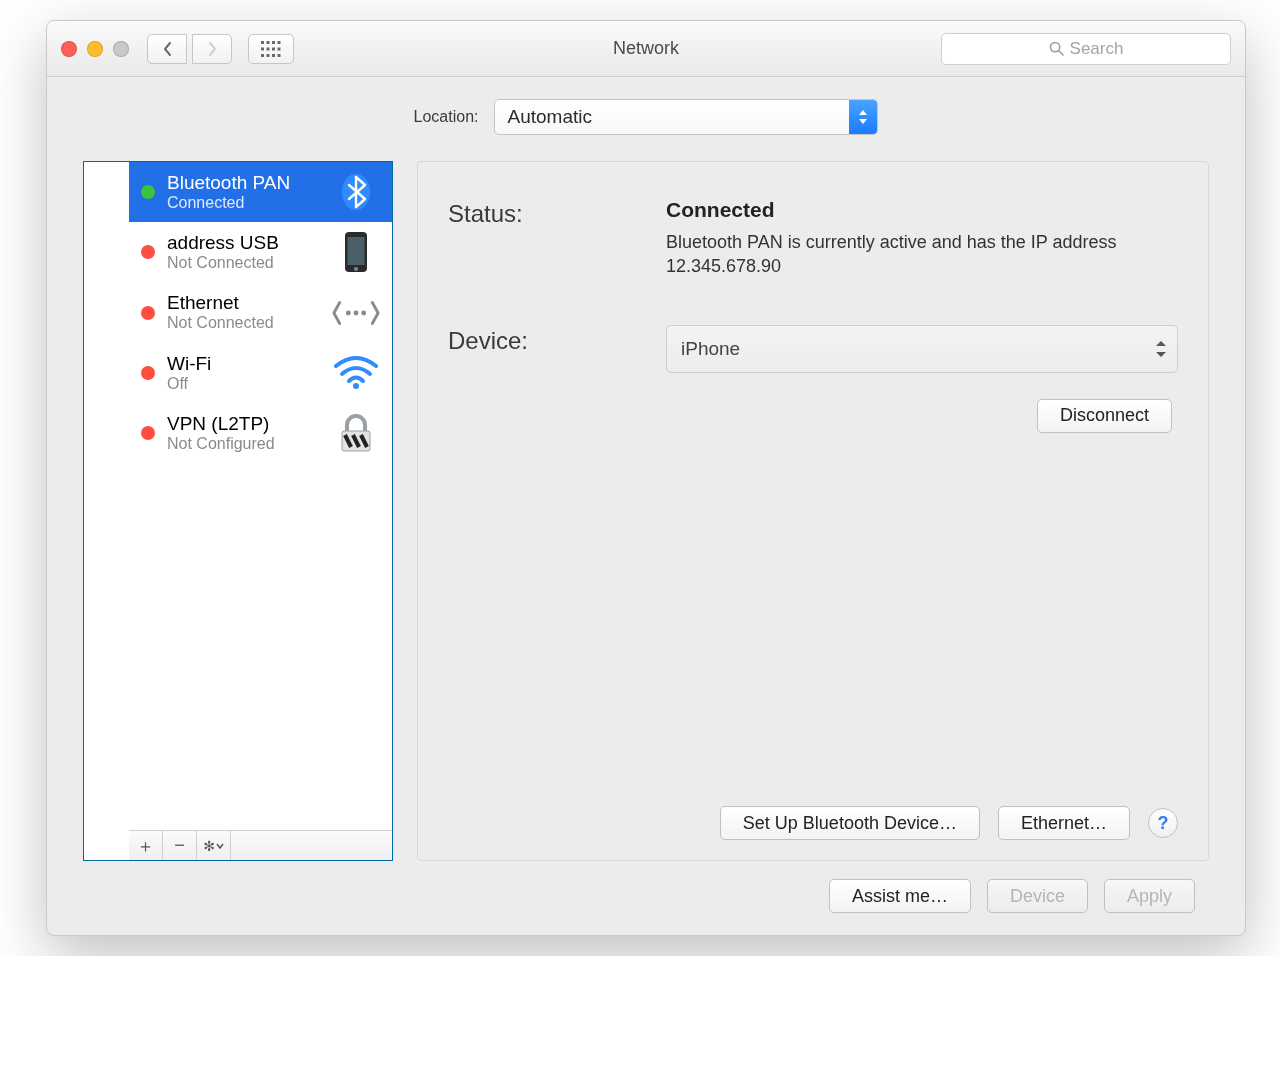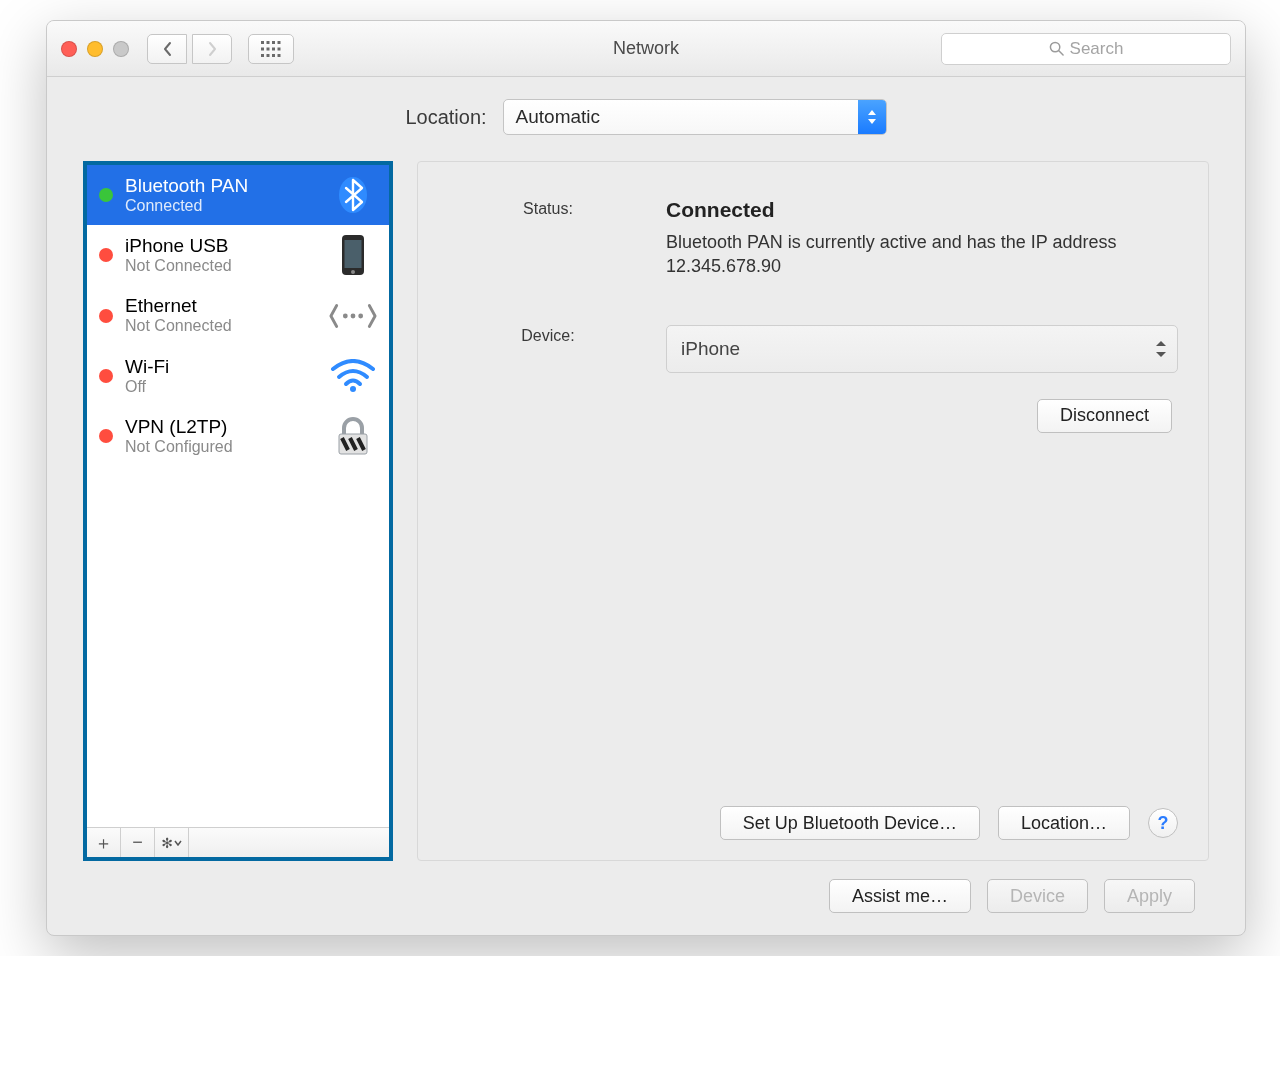--- a/index.html
+++ b/index.html
@@ -61,21 +61,21 @@
     color:#a4a4a4; font-size:17px;text-align:right;
   }
   .search-icon-svg { width:15px; height:15px; }
 
   
   .content { padding: 22px 36px 22px 36px; }
   .location-row {
     display:flex; align-items:center; justify-content:center; gap:16px;
     margin-bottom:26px;
   }
-  .label-right { font-size:20px; color:#3a3a3a; }
+  .label-right { font-size:16px; color:#3a3a3a; }
   .popup {
     height:36px; width:384px;
     background:linear-gradient(#ffffff,#f7f7f7);
     border:1px solid #c4c4c4; border-radius:5px;
     display:flex; align-items:center;
     padding:0 12px; position:relative;
     font-size:19px; color:#2b2b2b;
   }
   .popup-arrows {
     position:absolute; right:0; top:0; bottom:0; width:28px;
@@ -87,22 +87,22 @@
     content:""; width:0;height:0; border-left:4px solid transparent; border-right:4px solid transparent;
   }
   .popup-arrows::before{ border-bottom:5px solid #fff; margin-bottom:2px;}
   .popup-arrows::after{ border-top:5px solid #fff; margin-top:2px;}
 
   .two-col { display:flex; gap:24px; }
 
   
   .sidebar {
     width: 310px; height: 700px;
-    background:#fff; border:4px solid #0369a1;
-    display:flex; flex-direction:column;
+    background:#fff; border:1px solid #0369a1;
+    display:flex; flex-direction:column;padding-left:45px;
   }
   .service-list { flex:1; overflow:auto; }
   .service-item {
     display:flex; align-items:center; gap:12px;
     padding: 10px 12px;
   }
   .service-item.selected { background:#2270e7; color:#fff; }
   .status-dot { width:14px; height:14px; border-radius:50%; flex-shrink:0; }
   .dot-green { background:#3ac53a; }
   .dot-red { background:#ff4d3f; }
@@ -125,21 +125,21 @@
 
   
   .right-pane {
     flex:1; height:700px;
     background:#ececec; border:1px solid #d8d8d8; border-radius:4px;
     padding: 36px 30px 20px 30px;
     display:flex; flex-direction:column;
     position:relative;
   }
   .row { display:flex; gap:18px; margin-bottom:18px; }
-  .row .lbl { width:200px; text-align:center; font-size:16px; color:#3a3a3a; padding-top:2px; }
+  .row .lbl { width:200px; text-align:left; font-size:24px; color:#3a3a3a; padding-top:2px; }
   .row .val { flex:1; }
   .status-value { font-size:21px; font-weight:700; color:#222; }
   .status-desc { font-size:18px; color:#333; margin-top:8px; line-height:1.35; }
 
   .device-popup {
     height:48px; width:100%;
     background:linear-gradient(#f4f4f4,#ececec);
     border:1px solid #cfcfcf; border-radius:5px;
     display:flex; align-items:center; padding:0 14px; position:relative;
     font-size:19px; color:#444;
@@ -259,21 +259,21 @@
               <svg width="32" height="38" viewBox="0 0 32 38">
                   <ellipse cx="16" cy="19" rx="14" ry="18" fill="#2f8bff"></ellipse>
                   <path d="M16 4 L16 34 L25 26 L9 12 M16 4 L25 12 L9 26" stroke="#fff" stroke-width="2.4" fill="none" stroke-linejoin="round" stroke-linecap="round"></path>
                 </svg>
             </div>
           </div>
 
           <div class="service-item">
             <span class="status-dot dot-red"></span>
             <div class="svc-text">
-              <div class="svc-name">iPhone USB</div>
+              <div class="svc-name">address USB</div>
               <div class="svc-sub">Not Connected</div>
             </div>
             <div class="svc-icon">
               <svg width="26" height="42" viewBox="0 0 26 42">
                   <rect x="2" y="1" width="22" height="40" rx="4" fill="#2b2b2b"></rect>
                   <rect x="4.5" y="6" width="17" height="28" fill="#4a5f6a"></rect>
                   <circle cx="13" cy="38" r="2" fill="#888"></circle>
                 </svg>
             </div>
           </div>
@@ -367,21 +367,21 @@
           </div>
         </div>
 
         <div class="disconnect-row">
           <div class="std-button">Disconnect</div>
         </div>
 
         <div class="bottom-right-row">
           <div style="flex:1"></div>
           <div class="std-button">Set Up Bluetooth Device…</div>
-          <div class="std-button">Location…</div>
+          <div class="std-button">Ethernet…</div>
           <div class="help-btn">
               <span>?</span>
             </div>
         </div>
       </div>
 
     </div>
 
     <div class="footer-row">
       <div class="std-button">Assist me…</div>

